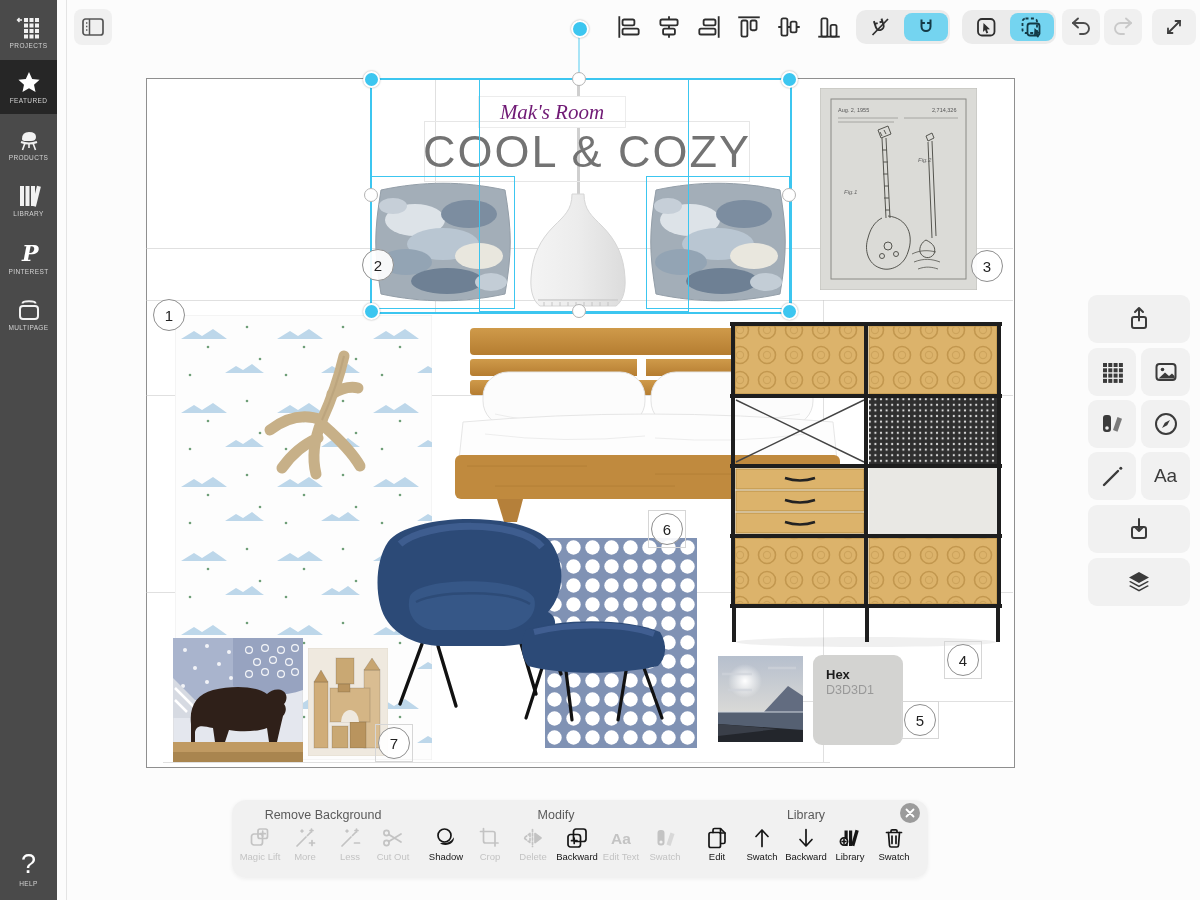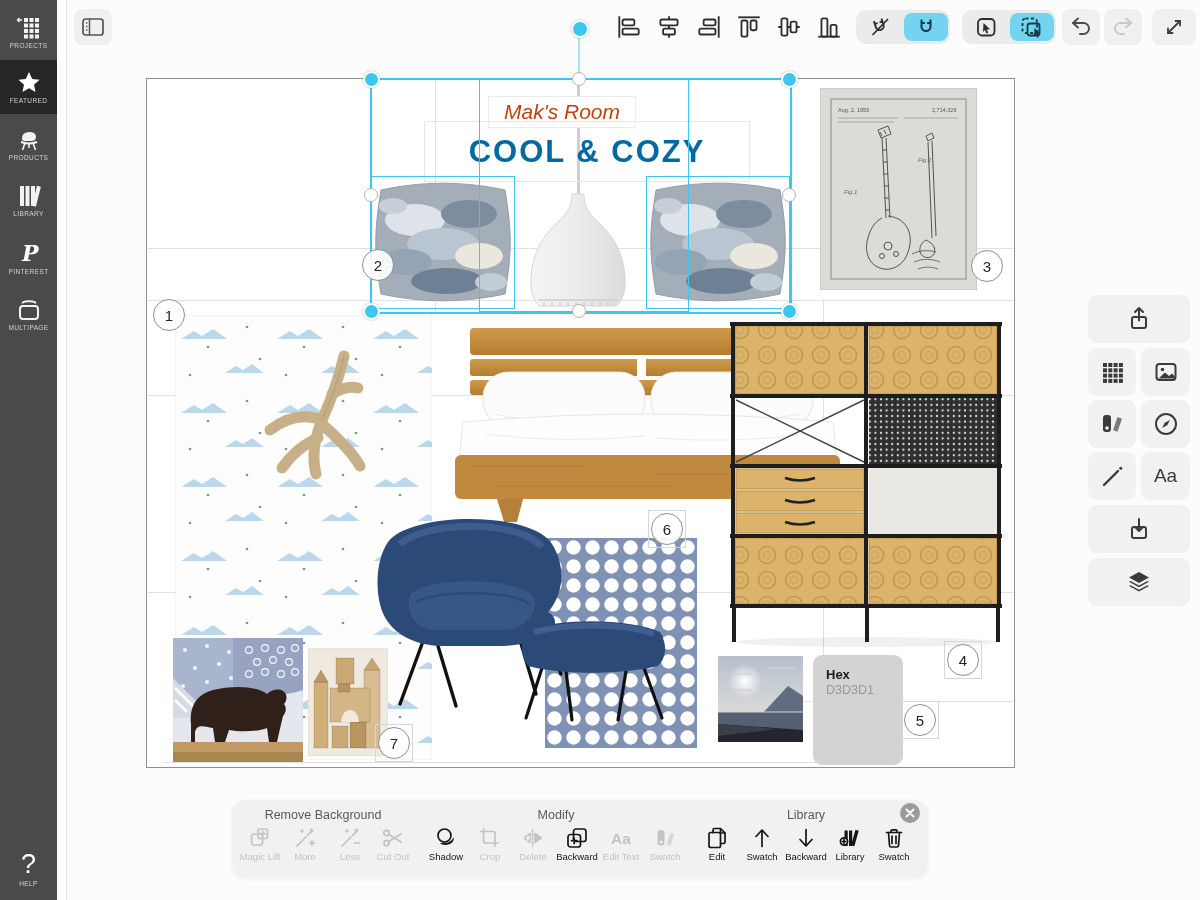--- a/index.html
+++ b/index.html
@@ -26,28 +26,28 @@
   
   .sel{position:absolute;border:2px solid #3cc6f0;z-index:24;pointer-events:none;}
   .hCorner{position:absolute;width:13px;height:13px;border-radius:50%;background:#3cc6f0;border:2px solid #fff;
            box-shadow:0 0 2px rgba(0,0,0,.35);z-index:26;}
   .hMid{position:absolute;width:12px;height:12px;border-radius:50%;background:#fff;border:1.5px solid #b3b3b3;z-index:26;}
   .badge{position:absolute;width:30px;height:30px;border-radius:50%;background:rgba(255,255,255,.92);
          border:1px solid #8f8f8f;display:flex;align-items:center;justify-content:center;
          font-size:15px;color:#222;z-index:30;}
   .badgeBox{position:absolute;width:36px;height:36px;border:1px solid #d6d6d6;z-index:29;}
   
-  #subtitle{position:absolute;left:488px;top:96px;width:146px;height:30px;background:#fff;border:1px solid #ececec;
-            display:flex;align-items:center;justify-content:center;font-family:Liberation Sans, sans-serif;
-            font-style:italic;font-size:21px;color:#c2410c;z-index:20;}
+  #subtitle{position:absolute;left:478px;top:96px;width:146px;height:30px;background:#fff;border:1px solid #ececec;
+            display:flex;align-items:center;justify-content:center;font-family:Liberation Serif, serif;
+            font-style:italic;font-size:21px;color:#701a75;z-index:20;}
   #title{position:absolute;left:424px;top:121px;width:324px;height:59px;border:1px solid #e6e6e6;
-         display:flex;align-items:center;justify-content:center;font-size:31px;font-weight:700;
-         letter-spacing:2px;color:#0369a1;z-index:20;white-space:nowrap;}
+         display:flex;align-items:center;justify-content:center;font-size:45px;font-weight:400;
+         letter-spacing:2px;color:#737373;z-index:20;white-space:nowrap;}
   
-  #hexCard{position:absolute;left:813px;top:655px;width:90px;height:110px;background:#d3d3d1;border-radius:9px;
+  #hexCard{position:absolute;left:813px;top:655px;width:90px;height:90px;background:#d3d3d1;border-radius:9px;
            padding:12px 0 0 13px;box-sizing:border-box;z-index:12;}
   #hexCard .t1{font-size:13px;font-weight:bold;color:#1c1c1c;}
   #hexCard .t2{font-size:12.5px;color:#999;margin-top:1px;}
   
   .rtile{position:absolute;background:#f1f1f1;border-radius:9px;display:flex;align-items:center;justify-content:center;cursor:pointer;z-index:35;}
   
   #bbar{position:absolute;left:232px;top:800px;width:696px;height:78px;background:rgba(241,241,241,.97);
         border-radius:14px;z-index:45;box-shadow:0 1px 4px rgba(0,0,0,.06);}
   .bsec{position:absolute;top:8px;transform:translateX(-50%);font-size:12.5px;color:#5a5a5a;}
   .bbtn{position:absolute;top:26px;width:60px;transform:translateX(-50%);display:flex;flex-direction:column;

